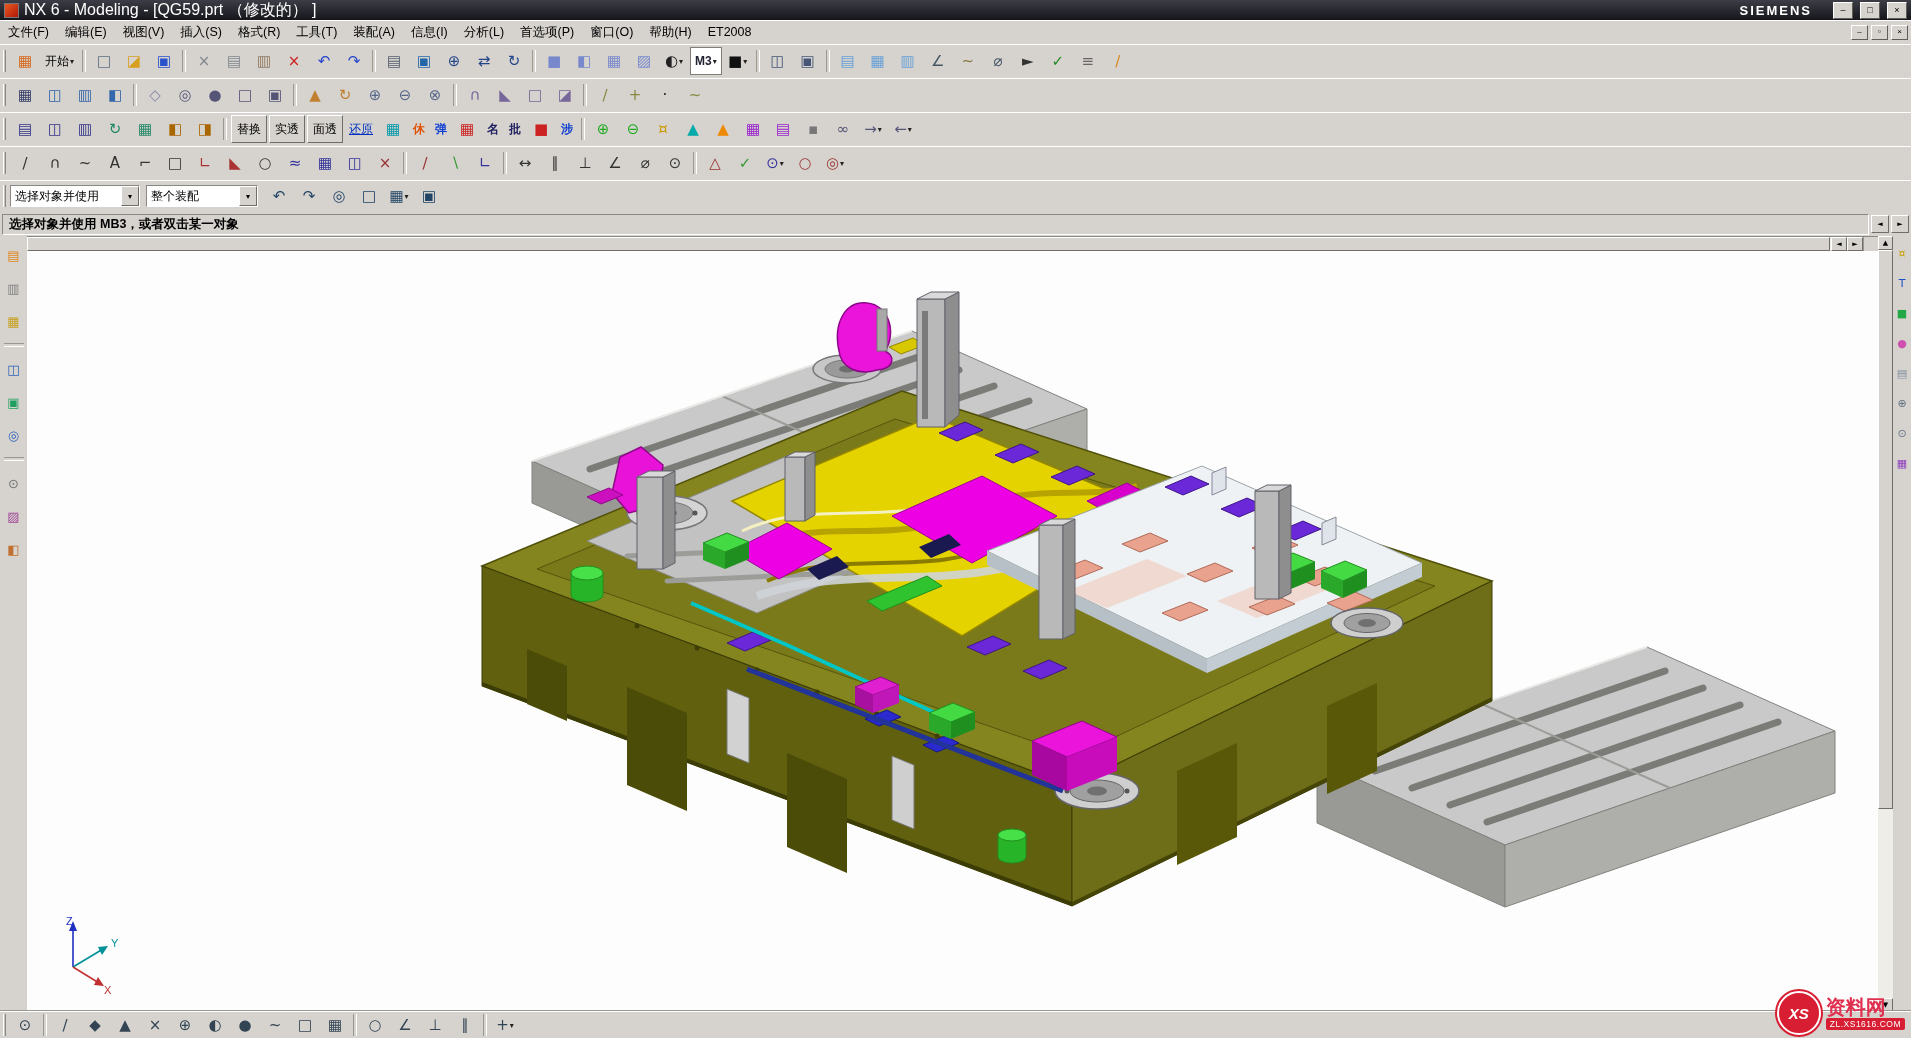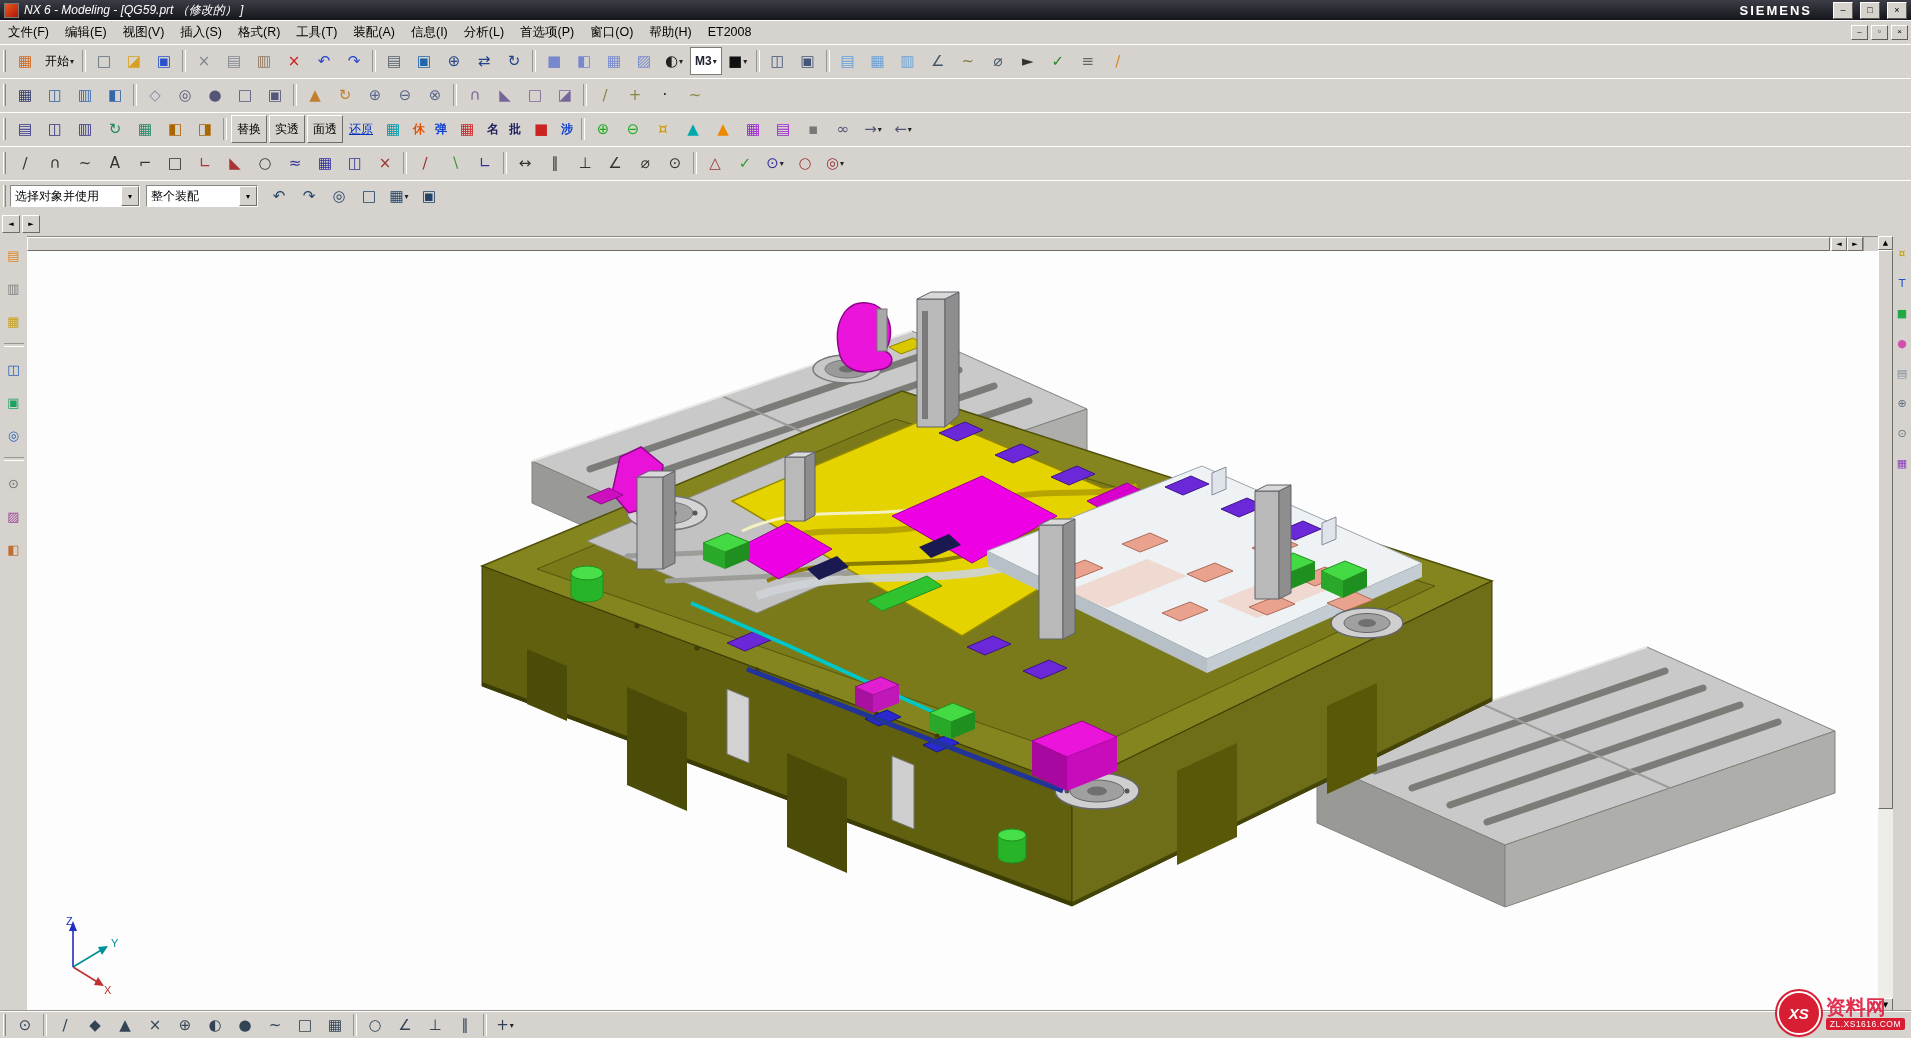--- a/index.html
+++ b/index.html
@@ -7,21 +7,21 @@
        font-family:"Liberation Sans",sans-serif;font-size:12px;color:#000;}
   .app{position:relative;width:1911px;height:1038px;overflow:hidden;}
   .spacer{flex:1;}
 
   
   .titlebar{position:absolute;left:0;top:0;right:0;height:20px;
     background:linear-gradient(#3d3d47,#15151b);color:#fff;
     display:flex;align-items:center;padding:0 4px;gap:5px;}
   .app-icon{width:13px;height:13px;background:linear-gradient(135deg,#e85a20,#b01808);
     border:1px solid #777;flex:0 0 auto;}
-  .title-text{font-size:12px;white-space:nowrap;font-style:italic;}
+  .title-text{font-size:16px;white-space:nowrap;}
   .brand{font-size:13px;font-weight:bold;letter-spacing:2px;margin-right:14px;}
   .win-btn{width:18px;height:15px;background:#d6d3ce;color:#000;
     border:1px solid;border-color:#fff #5f5d58 #5f5d58 #fff;
     display:inline-flex;align-items:center;justify-content:center;
     font-size:9px;margin-left:2px;line-height:1;}
 
   
   .menubar{position:absolute;left:0;top:20px;right:0;height:24px;background:#d6d3ce;
     display:flex;align-items:center;border-bottom:1px solid #b5b2ab;
     box-shadow:inset 0 1px 0 #fff;}
@@ -575,20 +575,23 @@
           <span class="glyph" style="color: rgb(34, 68, 102);">▦</span>
           <span class="ddarrow">▾</span>
         </span>
         <span class="tbtn">
           <span class="glyph" style="color: rgb(34, 68, 102);">▣</span>
         </span>
       </div>
   </div>
 
   <div class="prompt">
+    <div class="prompt-field">
+      <span>选择对象并使用 MB3，或者双击某一对象</span>
+    </div>
     <span class="mini-btn">◄</span>
     <span class="mini-btn">►</span>
   </div>
 
   <div class="left-strip">
     <div id="left-strip-icons" class="vitems">
         <span class="tbtn vbtn">
           <span class="glyph" style="color: rgb(224, 136, 32);">▤</span>
         </span>
         <span class="tbtn vbtn">

